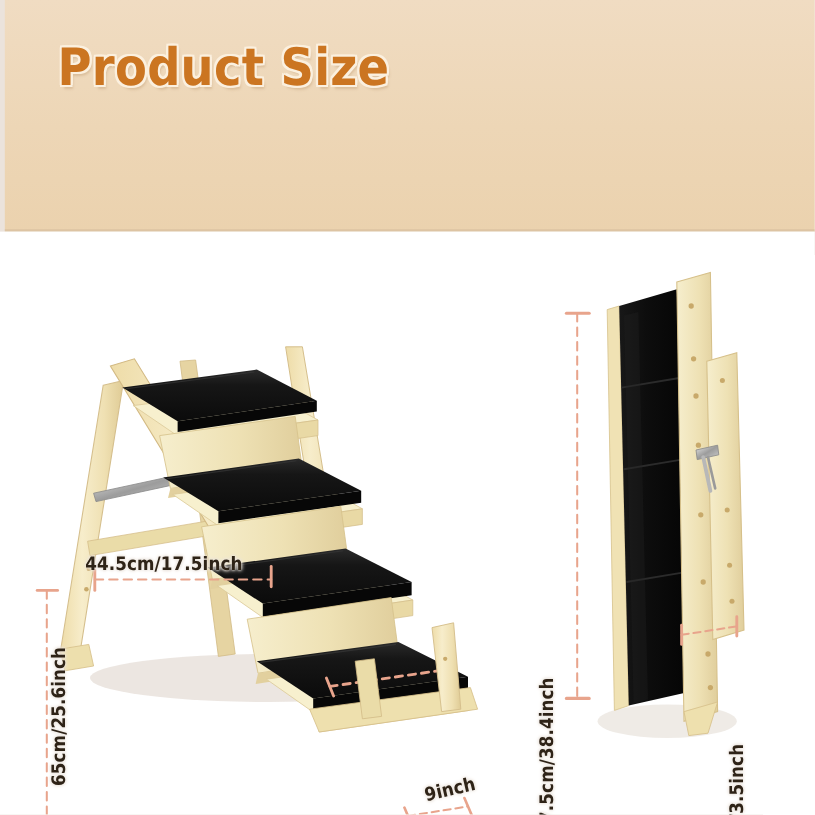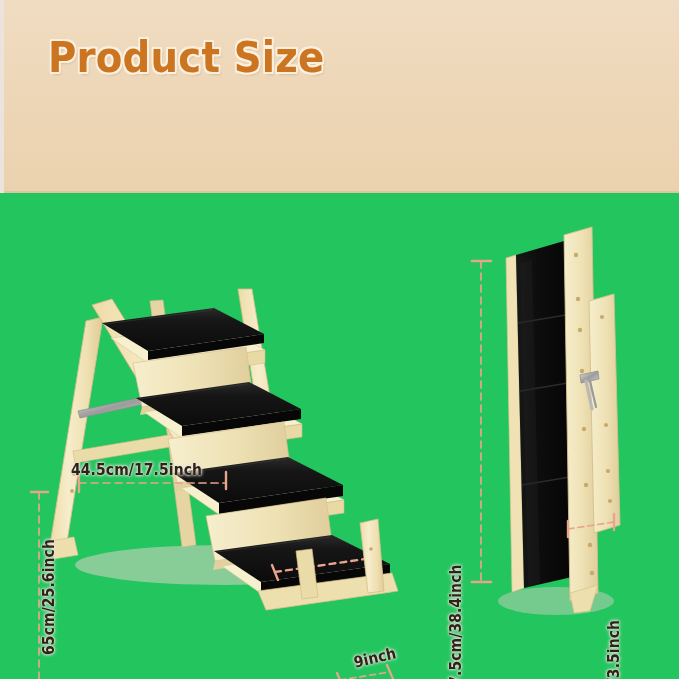--- a/index.html
+++ b/index.html
@@ -38,21 +38,21 @@
     text-shadow:
       -1.2px -1.2px 0 #FAF2E6, 1.2px -1.2px 0 #FAF2E6,
       -1.2px  1.2px 0 #FAF2E6, 1.2px  1.2px 0 #FAF2E6,
        0 -1.4px 0 #FAF2E6, 0 1.4px 0 #FAF2E6,
       -1.4px 0 0 #FAF2E6, 1.4px 0 0 #FAF2E6;
   }
 
   
   #stage{
     position:absolute;left:0;top:193px;width:679px;height:486px;
-    background:#22c55e;
+    background:#ffffff;
     text-align:right;
   }
   svg.art{position:absolute;left:0;top:0;width:679px;height:486px;}
 
   
   .dim{
     position:absolute;white-space:nowrap;
     font-family:"DejaVu Sans Condensed","DejaVu Sans",sans-serif;
     font-weight:bold;color:#2E2317;font-size:15px;letter-spacing:.1px;
     text-shadow:0 0 2px #EBE4DD,0 0 3px #EBE4DD,0 0 4px #EBE4DD;

